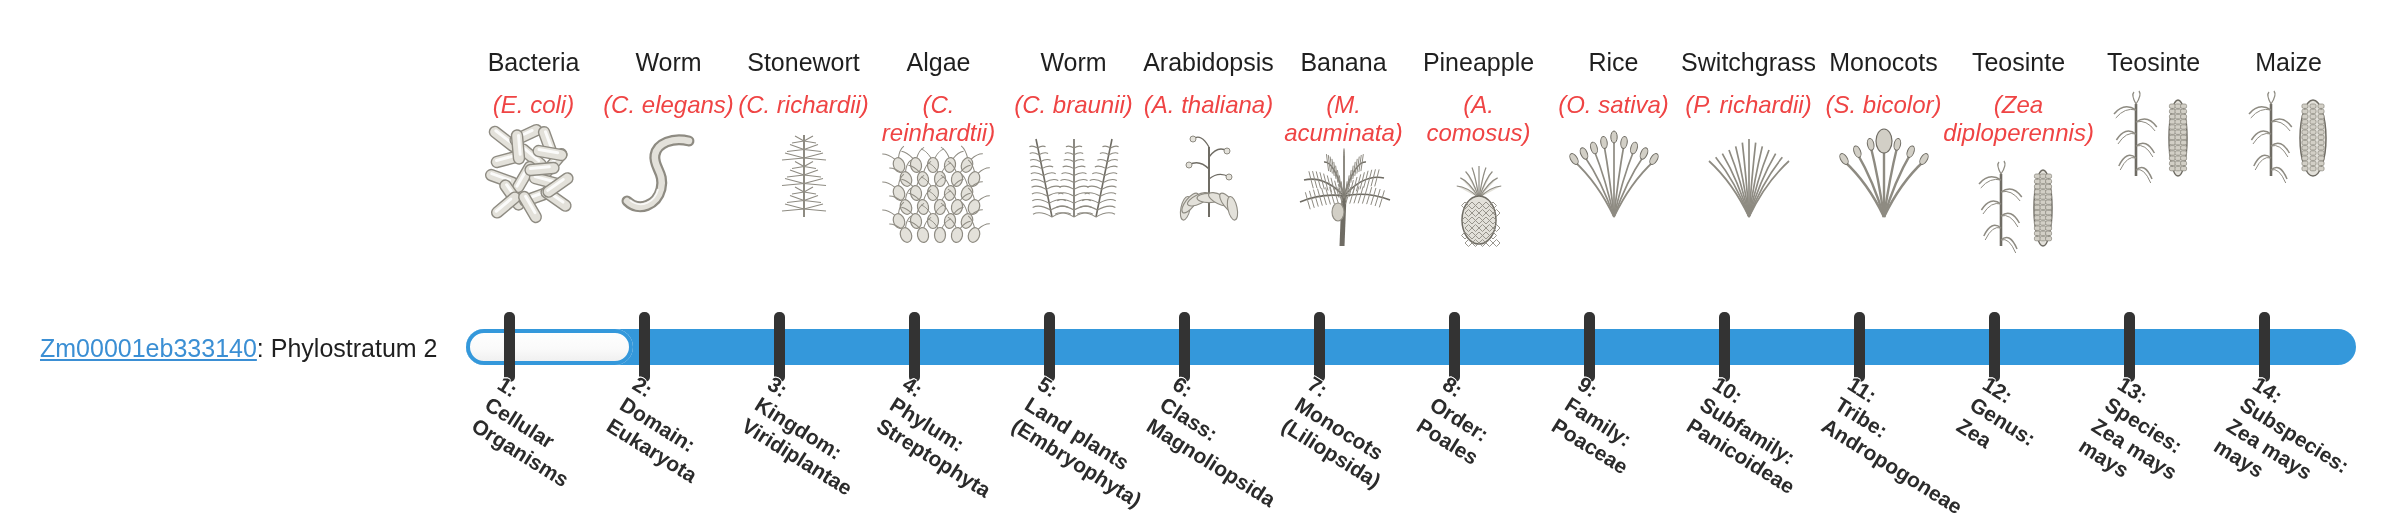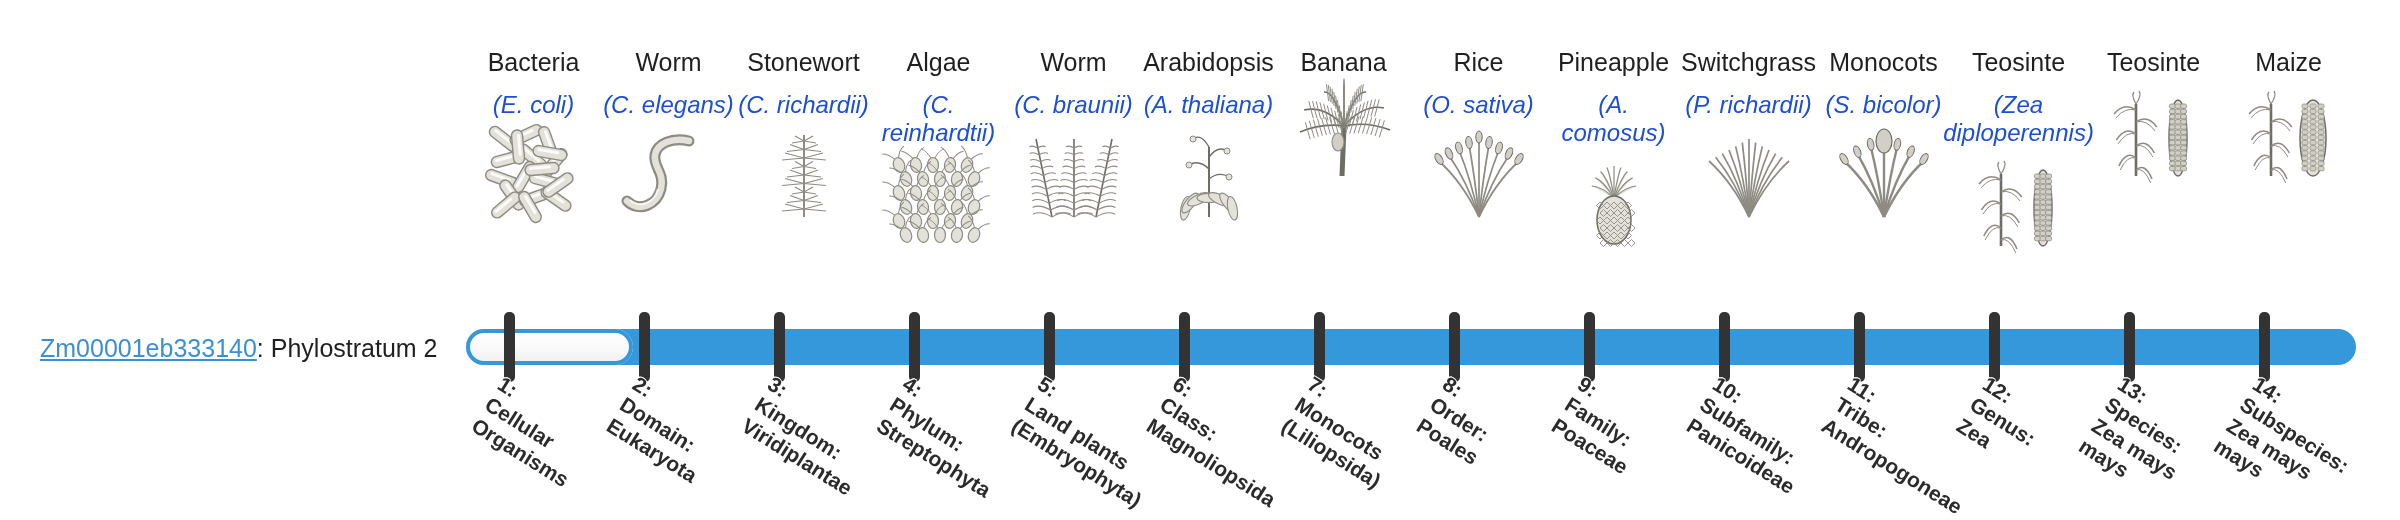--- a/index.html
+++ b/index.html
@@ -62,21 +62,21 @@
     text-align: center;
     color: #1f1f1f;
     white-space: nowrap;
   }
   .latin {
     margin-top: 13px;
     font-size: 24px;
     font-style: italic;
     line-height: 1.2;
     text-align: center;
-    color: #1d4ed8;
+    color: #ef4444;
   }
 
   
   .art {
     margin-top: 8px;
     width: 128px;
     height: 92px;
     display: flex;
     align-items: flex-end;
     justify-content: center;
@@ -565,20 +565,21 @@
             <ellipse cx="41.47909247706214" cy="72.31567739811084" rx="12" ry="4.6" transform="rotate(-26 41.47909247706214 72.31567739811084)" fill="#e3e1da" stroke="#8e8b82" stroke-width="1.1"></ellipse>
             <ellipse cx="52" cy="71" rx="12" ry="4.6" transform="rotate(0 52 71)" fill="#e3e1da" stroke="#8e8b82" stroke-width="1.1"></ellipse>
             <ellipse cx="62.52090752293786" cy="72.31567739811084" rx="12" ry="4.6" transform="rotate(26 62.52090752293786 72.31567739811084)" fill="#e3e1da" stroke="#8e8b82" stroke-width="1.1"></ellipse>
             <ellipse cx="70.91225808656134" cy="75.99640082076644" rx="12" ry="4.6" transform="rotate(52 70.91225808656134 75.99640082076644)" fill="#e3e1da" stroke="#8e8b82" stroke-width="1.1"></ellipse>
             <ellipse cx="75.47554241761134" cy="81.29714801936913" rx="12" ry="4.6" transform="rotate(78 75.47554241761134 81.29714801936913)" fill="#e3e1da" stroke="#8e8b82" stroke-width="1.1"></ellipse>
           </svg>
         </div>
       </div>
       <div class="col">
         <div class="common">Banana</div>
+        <div class="latin">(M. acuminata)</div>
         <div class="art">
           <svg width="104" height="92" viewBox="0 0 104 92">
             <path d="M50 90 L52 40" stroke="#6f6c64" stroke-width="5" fill="none"></path>
             <path d="M52 40 q-20 -20.8 -40 -16" fill="none" stroke="#6f6c64" stroke-width="1.6"></path>
             <path d="M48.32 36.096000000000004 l2.4 9" stroke="#8e8b82" stroke-width="1" fill="none"></path>
                 <path d="M48.32 36.096000000000004 l-2 -8" stroke="#8e8b82" stroke-width="1" fill="none"></path>
             <path d="M44.64 32.704 l2.4 9" stroke="#8e8b82" stroke-width="1" fill="none"></path>
                 <path d="M44.64 32.704 l-2 -8" stroke="#8e8b82" stroke-width="1" fill="none"></path>
             <path d="M40.96 29.824 l2.4 9" stroke="#8e8b82" stroke-width="1" fill="none"></path>
                 <path d="M40.96 29.824 l-2 -8" stroke="#8e8b82" stroke-width="1" fill="none"></path>
@@ -706,46 +707,20 @@
                 <path d="M52 3.599999999999998 l0 -8" stroke="#8e8b82" stroke-width="1" fill="none"></path>
             <path d="M52 1.6000000000000014 l0 9" stroke="#8e8b82" stroke-width="1" fill="none"></path>
                 <path d="M52 1.6000000000000014 l0 -8" stroke="#8e8b82" stroke-width="1" fill="none"></path>
             <path d="M52 0.4000000000000057 l0 9" stroke="#8e8b82" stroke-width="1" fill="none"></path>
                 <path d="M52 0.4000000000000057 l0 -8" stroke="#8e8b82" stroke-width="1" fill="none"></path>
             <ellipse cx="46" cy="56" rx="6" ry="9" fill="#d2cfc6" stroke="#8e8b82" stroke-width="1.1"></ellipse>
           </svg>
         </div>
       </div>
       <div class="col">
-        <div class="common">Rice</div>
-        <div class="latin">(O. sativa)</div>
-        <div class="art">
-          <svg width="104" height="92" viewBox="0 0 104 92">
-            <path d="M52 90 Q36 56 12 34" fill="none" stroke="#8e8b82" stroke-width="1.7"></path>
-            <ellipse cx="12" cy="32" rx="3.2" ry="6" transform="rotate(-32 12 32)" fill="#d2cfc6" stroke="#6f6c64" stroke-width="1"></ellipse>
-            <path d="M52 90 Q40 54.5 22 28.5" fill="none" stroke="#8e8b82" stroke-width="1.7"></path>
-            <ellipse cx="22" cy="26.5" rx="3.2" ry="6" transform="rotate(-24 22 26.5)" fill="#d2cfc6" stroke="#6f6c64" stroke-width="1"></ellipse>
-            <path d="M52 90 Q44 53 32 23" fill="none" stroke="#8e8b82" stroke-width="1.7"></path>
-            <ellipse cx="32" cy="21" rx="3.2" ry="6" transform="rotate(-16 32 21)" fill="#d2cfc6" stroke="#6f6c64" stroke-width="1"></ellipse>
-            <path d="M52 90 Q48 51.5 42 17.5" fill="none" stroke="#8e8b82" stroke-width="1.7"></path>
-            <ellipse cx="42" cy="15.5" rx="3.2" ry="6" transform="rotate(-8 42 15.5)" fill="#d2cfc6" stroke="#6f6c64" stroke-width="1"></ellipse>
-            <path d="M52 90 Q52 50 52 12" fill="none" stroke="#8e8b82" stroke-width="1.7"></path>
-            <ellipse cx="52" cy="10" rx="3.2" ry="6" transform="rotate(0 52 10)" fill="#d2cfc6" stroke="#6f6c64" stroke-width="1"></ellipse>
-            <path d="M52 90 Q56 51.5 62 17.5" fill="none" stroke="#8e8b82" stroke-width="1.7"></path>
-            <ellipse cx="62" cy="15.5" rx="3.2" ry="6" transform="rotate(8 62 15.5)" fill="#d2cfc6" stroke="#6f6c64" stroke-width="1"></ellipse>
-            <path d="M52 90 Q60 53 72 23" fill="none" stroke="#8e8b82" stroke-width="1.7"></path>
-            <ellipse cx="72" cy="21" rx="3.2" ry="6" transform="rotate(16 72 21)" fill="#d2cfc6" stroke="#6f6c64" stroke-width="1"></ellipse>
-            <path d="M52 90 Q64 54.5 82 28.5" fill="none" stroke="#8e8b82" stroke-width="1.7"></path>
-            <ellipse cx="82" cy="26.5" rx="3.2" ry="6" transform="rotate(24 82 26.5)" fill="#d2cfc6" stroke="#6f6c64" stroke-width="1"></ellipse>
-            <path d="M52 90 Q68 56 92 34" fill="none" stroke="#8e8b82" stroke-width="1.7"></path>
-            <ellipse cx="92" cy="32" rx="3.2" ry="6" transform="rotate(32 92 32)" fill="#d2cfc6" stroke="#6f6c64" stroke-width="1"></ellipse>
-          </svg>
-        </div>
-      </div>
-      <div class="col">
         <div class="common">Pineapple</div>
         <div class="latin">(A. comosus)</div>
         <div class="art">
           <svg width="104" height="92" viewBox="0 0 104 92">
             <path d="M52 42 q-12.053390109368236 -11.492131868318245 -22.252412509602895 -11.987410989309192" fill="#e3e1da" stroke="#8e8b82" stroke-width="1.2"></path>
             <path d="M52 42 q-10.102897498940619 -16.586407820996754 -18.651503074967295 -20.138252513594807" fill="#e3e1da" stroke="#8e8b82" stroke-width="1.2"></path>
             <path d="M52 42 q-7.269507745119707 -20.580751451100834 -13.420629683297921 -26.529202321761336" fill="#e3e1da" stroke="#8e8b82" stroke-width="1.2"></path>
             <path d="M52 42 q-3.8008321613955767 -23.12609511926071 -7.01692091334568 -30.601752190817137" fill="#e3e1da" stroke="#8e8b82" stroke-width="1.2"></path>
             <path d="M52 42 q7.960204194457795e-16 -24 1.4695761589768238e-15 -32" fill="#e3e1da" stroke="#8e8b82" stroke-width="1.2"></path>
             <path d="M52 42 q3.800832161395578 -23.126095119260707 7.0169209133456825 -30.601752190817134" fill="#e3e1da" stroke="#8e8b82" stroke-width="1.2"></path>
@@ -776,20 +751,46 @@
             <path d="M38 76 l3.5 3.5 l-3.5 3.5 l-3.5 -3.5 z" fill="none" stroke="#8e8b82" stroke-width="0.9"></path>
             <path d="M45 76 l3.5 3.5 l-3.5 3.5 l-3.5 -3.5 z" fill="none" stroke="#8e8b82" stroke-width="0.9"></path>
             <path d="M52 76 l3.5 3.5 l-3.5 3.5 l-3.5 -3.5 z" fill="none" stroke="#8e8b82" stroke-width="0.9"></path>
             <path d="M59 76 l3.5 3.5 l-3.5 3.5 l-3.5 -3.5 z" fill="none" stroke="#8e8b82" stroke-width="0.9"></path>
             <path d="M66 76 l3.5 3.5 l-3.5 3.5 l-3.5 -3.5 z" fill="none" stroke="#8e8b82" stroke-width="0.9"></path>
             <path d="M41.5 83.5 l3.5 3.5 l-3.5 3.5 l-3.5 -3.5 z" fill="none" stroke="#8e8b82" stroke-width="0.9"></path>
             <path d="M48.5 83.5 l3.5 3.5 l-3.5 3.5 l-3.5 -3.5 z" fill="none" stroke="#8e8b82" stroke-width="0.9"></path>
             <path d="M55.5 83.5 l3.5 3.5 l-3.5 3.5 l-3.5 -3.5 z" fill="none" stroke="#8e8b82" stroke-width="0.9"></path>
             <path d="M62.5 83.5 l3.5 3.5 l-3.5 3.5 l-3.5 -3.5 z" fill="none" stroke="#8e8b82" stroke-width="0.9"></path>
             <path d="M69.5 83.5 l3.5 3.5 l-3.5 3.5 l-3.5 -3.5 z" fill="none" stroke="#8e8b82" stroke-width="0.9"></path>
+          </svg>
+        </div>
+      </div>
+      <div class="col">
+        <div class="common">Rice</div>
+        <div class="latin">(O. sativa)</div>
+        <div class="art">
+          <svg width="104" height="92" viewBox="0 0 104 92">
+            <path d="M52 90 Q36 56 12 34" fill="none" stroke="#8e8b82" stroke-width="1.7"></path>
+            <ellipse cx="12" cy="32" rx="3.2" ry="6" transform="rotate(-32 12 32)" fill="#d2cfc6" stroke="#6f6c64" stroke-width="1"></ellipse>
+            <path d="M52 90 Q40 54.5 22 28.5" fill="none" stroke="#8e8b82" stroke-width="1.7"></path>
+            <ellipse cx="22" cy="26.5" rx="3.2" ry="6" transform="rotate(-24 22 26.5)" fill="#d2cfc6" stroke="#6f6c64" stroke-width="1"></ellipse>
+            <path d="M52 90 Q44 53 32 23" fill="none" stroke="#8e8b82" stroke-width="1.7"></path>
+            <ellipse cx="32" cy="21" rx="3.2" ry="6" transform="rotate(-16 32 21)" fill="#d2cfc6" stroke="#6f6c64" stroke-width="1"></ellipse>
+            <path d="M52 90 Q48 51.5 42 17.5" fill="none" stroke="#8e8b82" stroke-width="1.7"></path>
+            <ellipse cx="42" cy="15.5" rx="3.2" ry="6" transform="rotate(-8 42 15.5)" fill="#d2cfc6" stroke="#6f6c64" stroke-width="1"></ellipse>
+            <path d="M52 90 Q52 50 52 12" fill="none" stroke="#8e8b82" stroke-width="1.7"></path>
+            <ellipse cx="52" cy="10" rx="3.2" ry="6" transform="rotate(0 52 10)" fill="#d2cfc6" stroke="#6f6c64" stroke-width="1"></ellipse>
+            <path d="M52 90 Q56 51.5 62 17.5" fill="none" stroke="#8e8b82" stroke-width="1.7"></path>
+            <ellipse cx="62" cy="15.5" rx="3.2" ry="6" transform="rotate(8 62 15.5)" fill="#d2cfc6" stroke="#6f6c64" stroke-width="1"></ellipse>
+            <path d="M52 90 Q60 53 72 23" fill="none" stroke="#8e8b82" stroke-width="1.7"></path>
+            <ellipse cx="72" cy="21" rx="3.2" ry="6" transform="rotate(16 72 21)" fill="#d2cfc6" stroke="#6f6c64" stroke-width="1"></ellipse>
+            <path d="M52 90 Q64 54.5 82 28.5" fill="none" stroke="#8e8b82" stroke-width="1.7"></path>
+            <ellipse cx="82" cy="26.5" rx="3.2" ry="6" transform="rotate(24 82 26.5)" fill="#d2cfc6" stroke="#6f6c64" stroke-width="1"></ellipse>
+            <path d="M52 90 Q68 56 92 34" fill="none" stroke="#8e8b82" stroke-width="1.7"></path>
+            <ellipse cx="92" cy="32" rx="3.2" ry="6" transform="rotate(32 92 32)" fill="#d2cfc6" stroke="#6f6c64" stroke-width="1"></ellipse>
           </svg>
         </div>
       </div>
       <div class="col">
         <div class="common">Switchgrass</div>
         <div class="latin">(P. richardii)</div>
         <div class="art">
           <svg width="104" height="92" viewBox="0 0 104 92">
             <path d="M52 90 Q36 56 12 34" fill="none" stroke="#8e8b82" stroke-width="1.7"></path>
             <path d="M52 90 Q38.666666666666664 55 18.666666666666664 30.333333333333336" fill="none" stroke="#8e8b82" stroke-width="1.7"></path>

